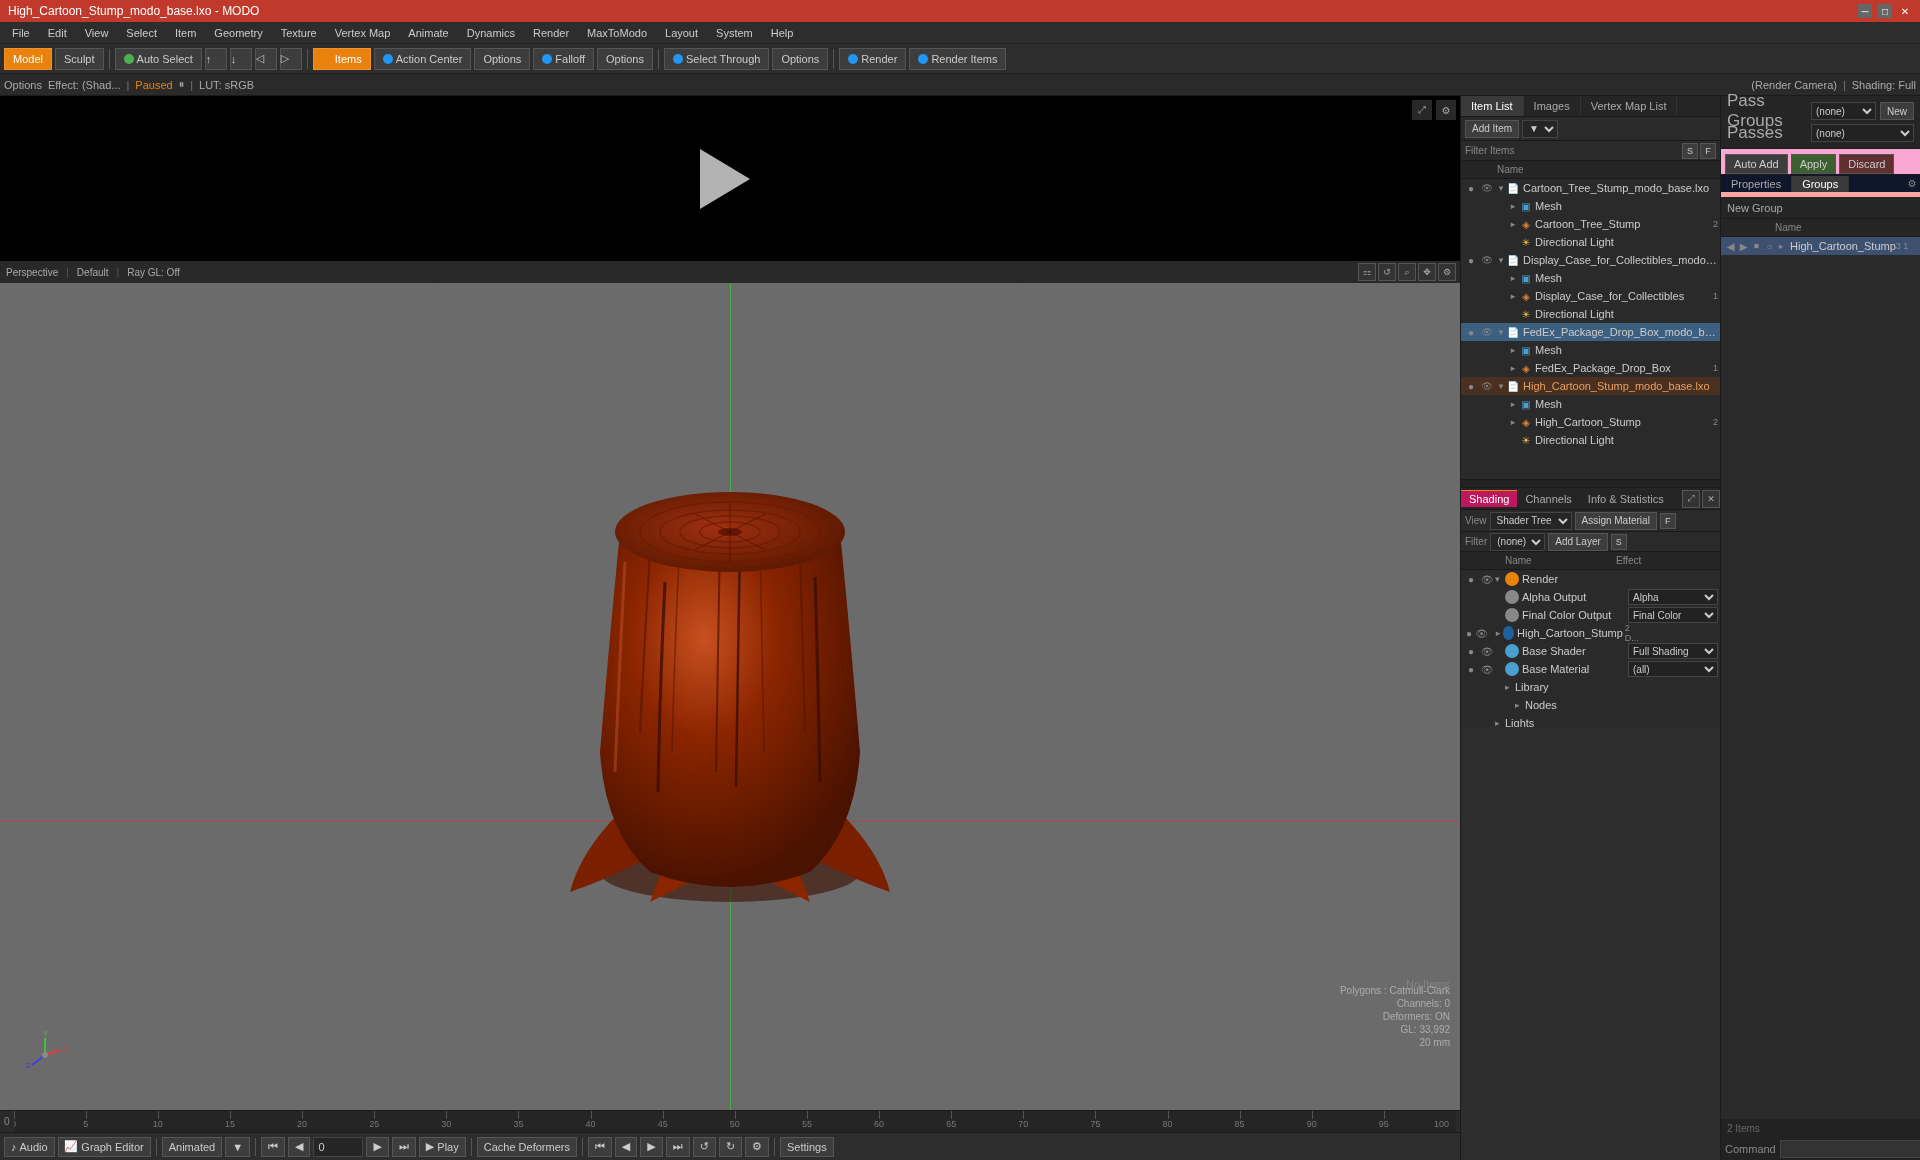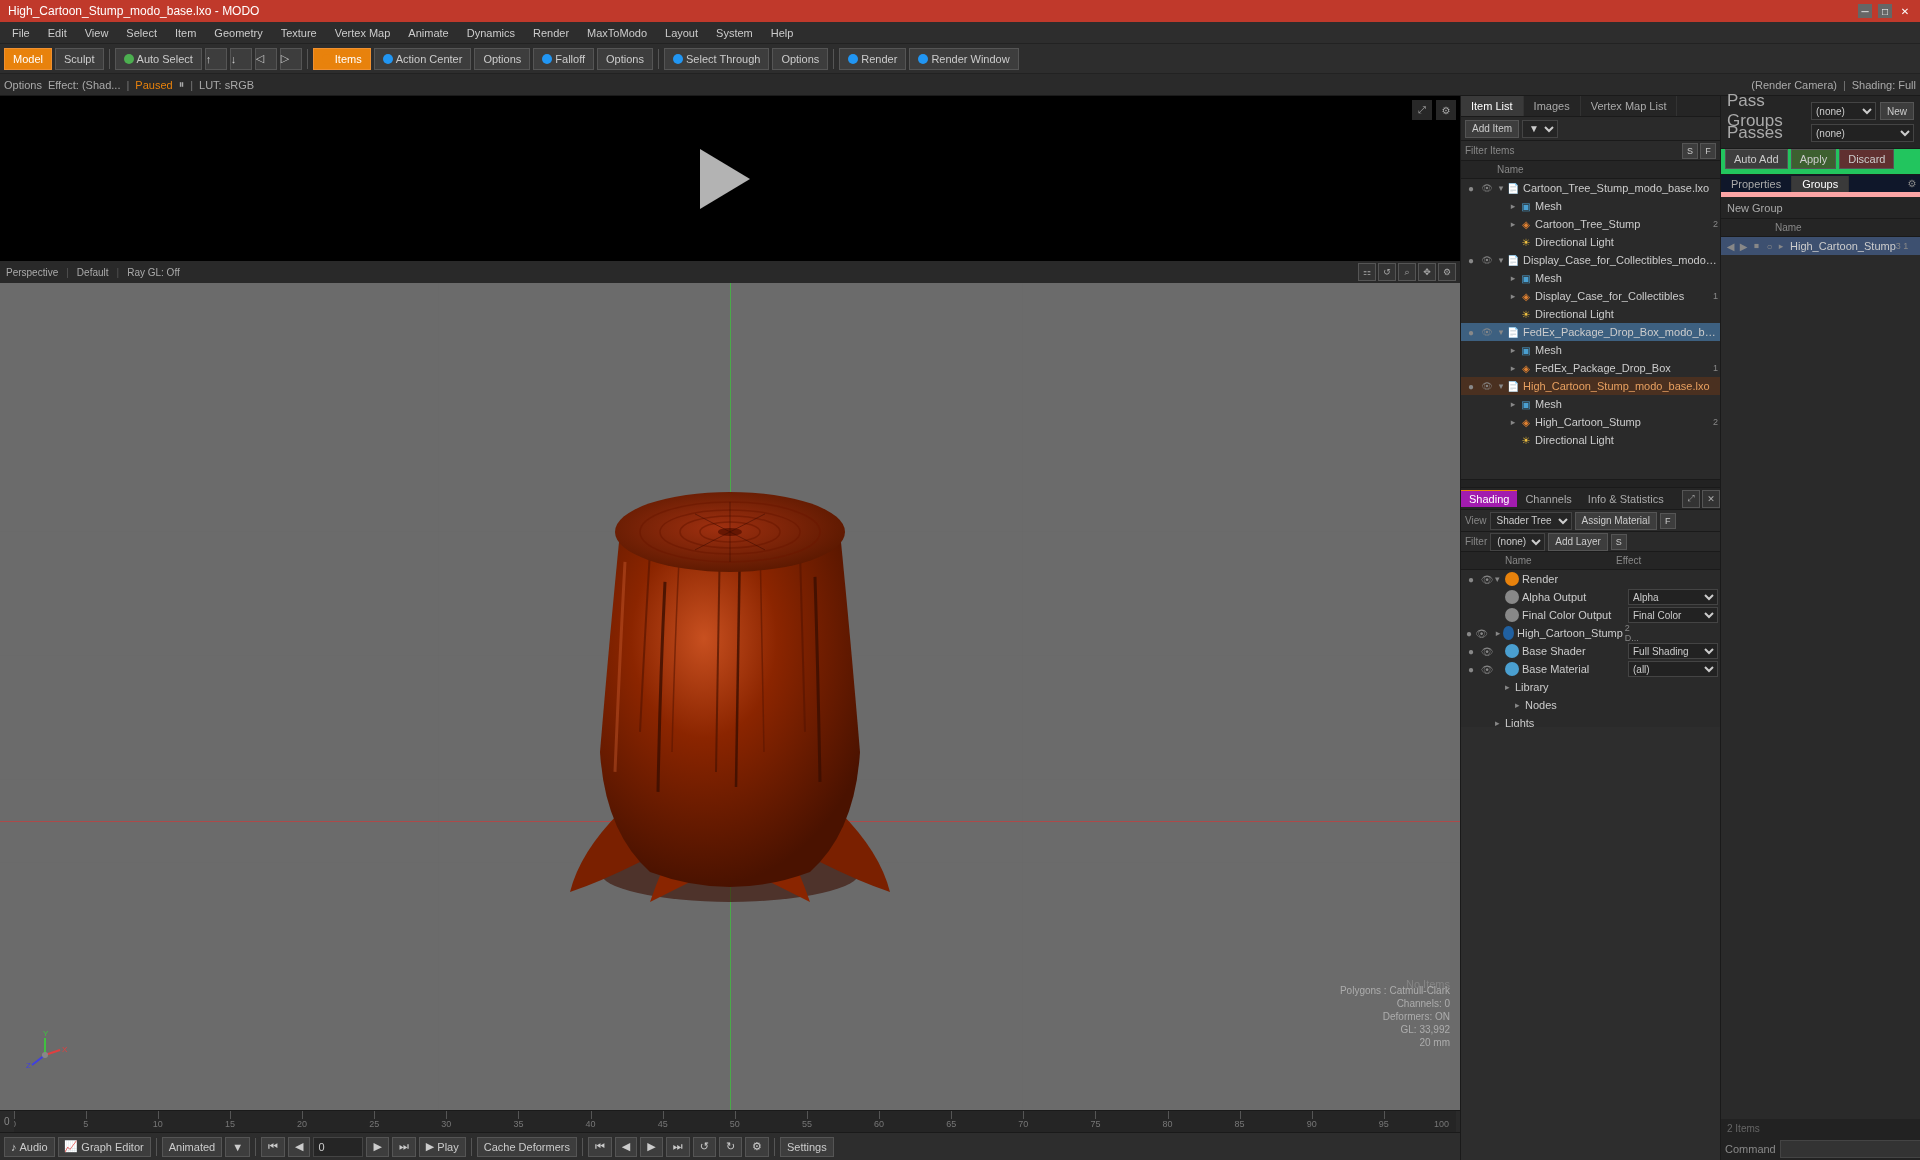--- a/index.html
+++ b/index.html
@@ -477,21 +477,21 @@
       align-items: center;
       border-bottom: 1px solid #1a1a1a;
     }
     .shading-tab {
       padding: 2px 8px;
       cursor: pointer;
       font-size: 11px;
       color: #aaa;
     }
     .shading-tab.active { 
-      background: #a21caf; 
+      background: #be185d; 
       color: white;
       border-top: 1px solid #e8820c;
     }
     .shading-toolbar {
       background: #2a2a2a;
       height: 22px;
       display: flex;
       align-items: center;
       padding: 0 4px;
       gap: 3px;
@@ -650,22 +650,22 @@
       color: #ccc;
       height: 18px;
       padding: 0 6px;
       cursor: pointer;
       font-size: 10px;
     }
 
     
     .aad-bar {
       display: flex;
-      align-items: flex-start;
-      background: #22c55e;
+      align-items: flex-end;
+      background: #f9a8d4;
       height: 26px;
       padding: 0 4px;
       gap: 3px;
       border-bottom: 1px solid #1a1a1a;
     }
     .aad-btn {
       height: 20px;
       padding: 0 8px;
       border: 1px solid #555;
       cursor: pointer;
@@ -771,21 +771,21 @@
     <span>Select Through</span>
   </button>
   <button class="toolbar-btn">Options</button>
   <div class="toolbar-sep"></div>
   <button class="toolbar-btn">
     <span class="toolbar-dot dot-blue"></span>
     <span>Render</span>
   </button>
   <button class="toolbar-btn">
     <span class="toolbar-dot dot-blue"></span>
-    <span>Render Window</span>
+    <span>Render Items</span>
   </button>
 </div>
 
 <div class="options-bar">
   <span>Options</span>
   <span>Effect: (Shad...</span>
   <span style="color:#777;">|</span>
   <span style="color:#e8820c;">Paused</span>
   <span>⏸</span>
   <span style="color:#777;">|</span>

